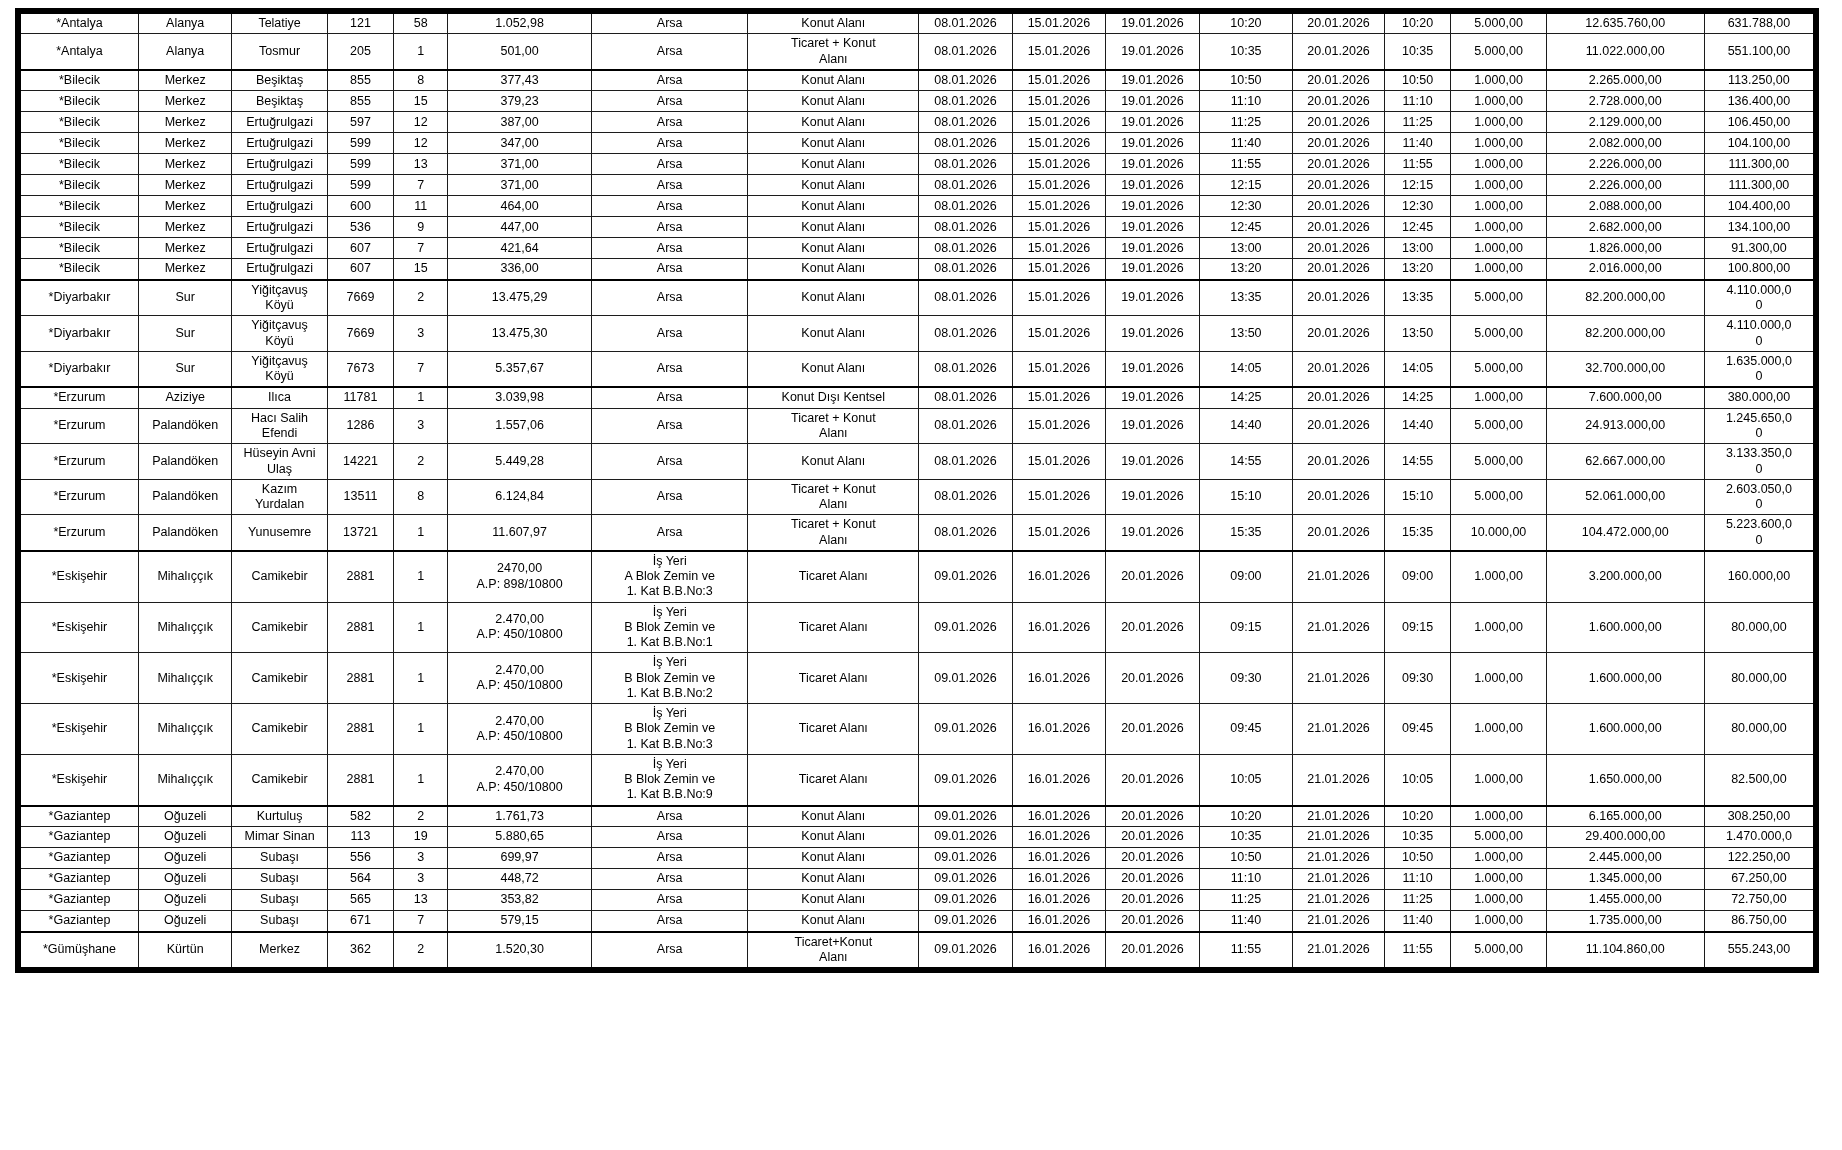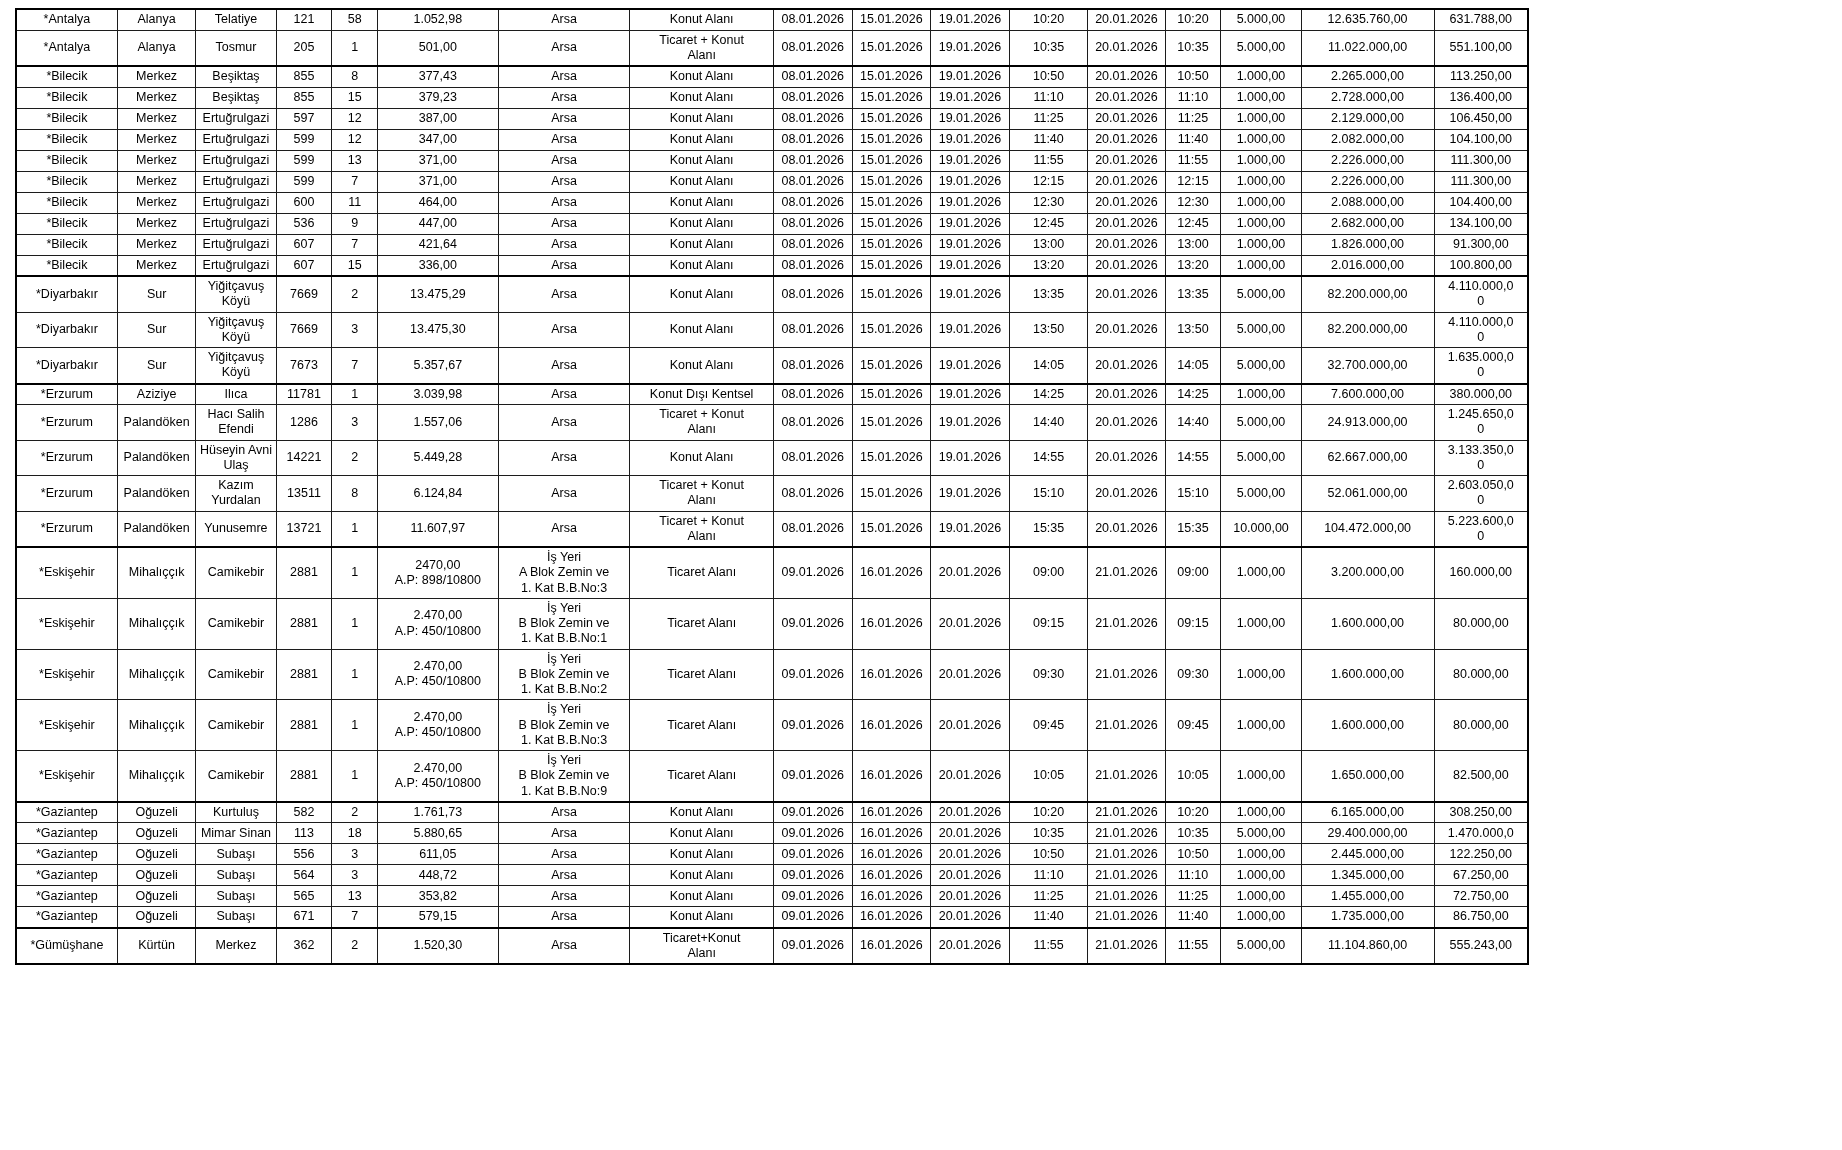--- a/index.html
+++ b/index.html
@@ -12,24 +12,24 @@
     position: relative;
     width: 1842px;
     height: 1150px;
     background: #ffffff;
     overflow: hidden;
   }
   table.auction {
     position: absolute;
     left: 15px;
     top: 8px;
-    width: 1514px;
+    width: 1804px;
     border-collapse: collapse;
     table-layout: fixed;
-    border: 2px solid #000000;
+    border: 6px solid #000000;
   }
   table.auction td {
     border: 1px solid #1c1c1c;
     text-align: center;
     vertical-align: middle;
     font-size: 12.5px;
     line-height: 1.22;
     color: #000;
     padding: 2px 2px;
     white-space: pre-line;
@@ -588,41 +588,41 @@
           <td>10:20</td>
           <td>1.000,00</td>
           <td>6.165.000,00</td>
           <td>308.250,00</td>
         </tr>
         <tr>
           <td>*Gaziantep</td>
           <td>Oğuzeli</td>
           <td>Mimar Sinan</td>
           <td>113</td>
-          <td>18</td>
+          <td>19</td>
           <td>5.880,65</td>
           <td>Arsa</td>
           <td>Konut Alanı</td>
           <td>09.01.2026</td>
           <td>16.01.2026</td>
           <td>20.01.2026</td>
           <td>10:35</td>
           <td>21.01.2026</td>
           <td>10:35</td>
           <td>5.000,00</td>
           <td>29.400.000,00</td>
           <td>1.470.000,0</td>
         </tr>
         <tr>
           <td>*Gaziantep</td>
           <td>Oğuzeli</td>
           <td>Subaşı</td>
           <td>556</td>
           <td>3</td>
-          <td>611,05</td>
+          <td>699,97</td>
           <td>Arsa</td>
           <td>Konut Alanı</td>
           <td>09.01.2026</td>
           <td>16.01.2026</td>
           <td>20.01.2026</td>
           <td>10:50</td>
           <td>21.01.2026</td>
           <td>10:50</td>
           <td>1.000,00</td>
           <td>2.445.000,00</td>

